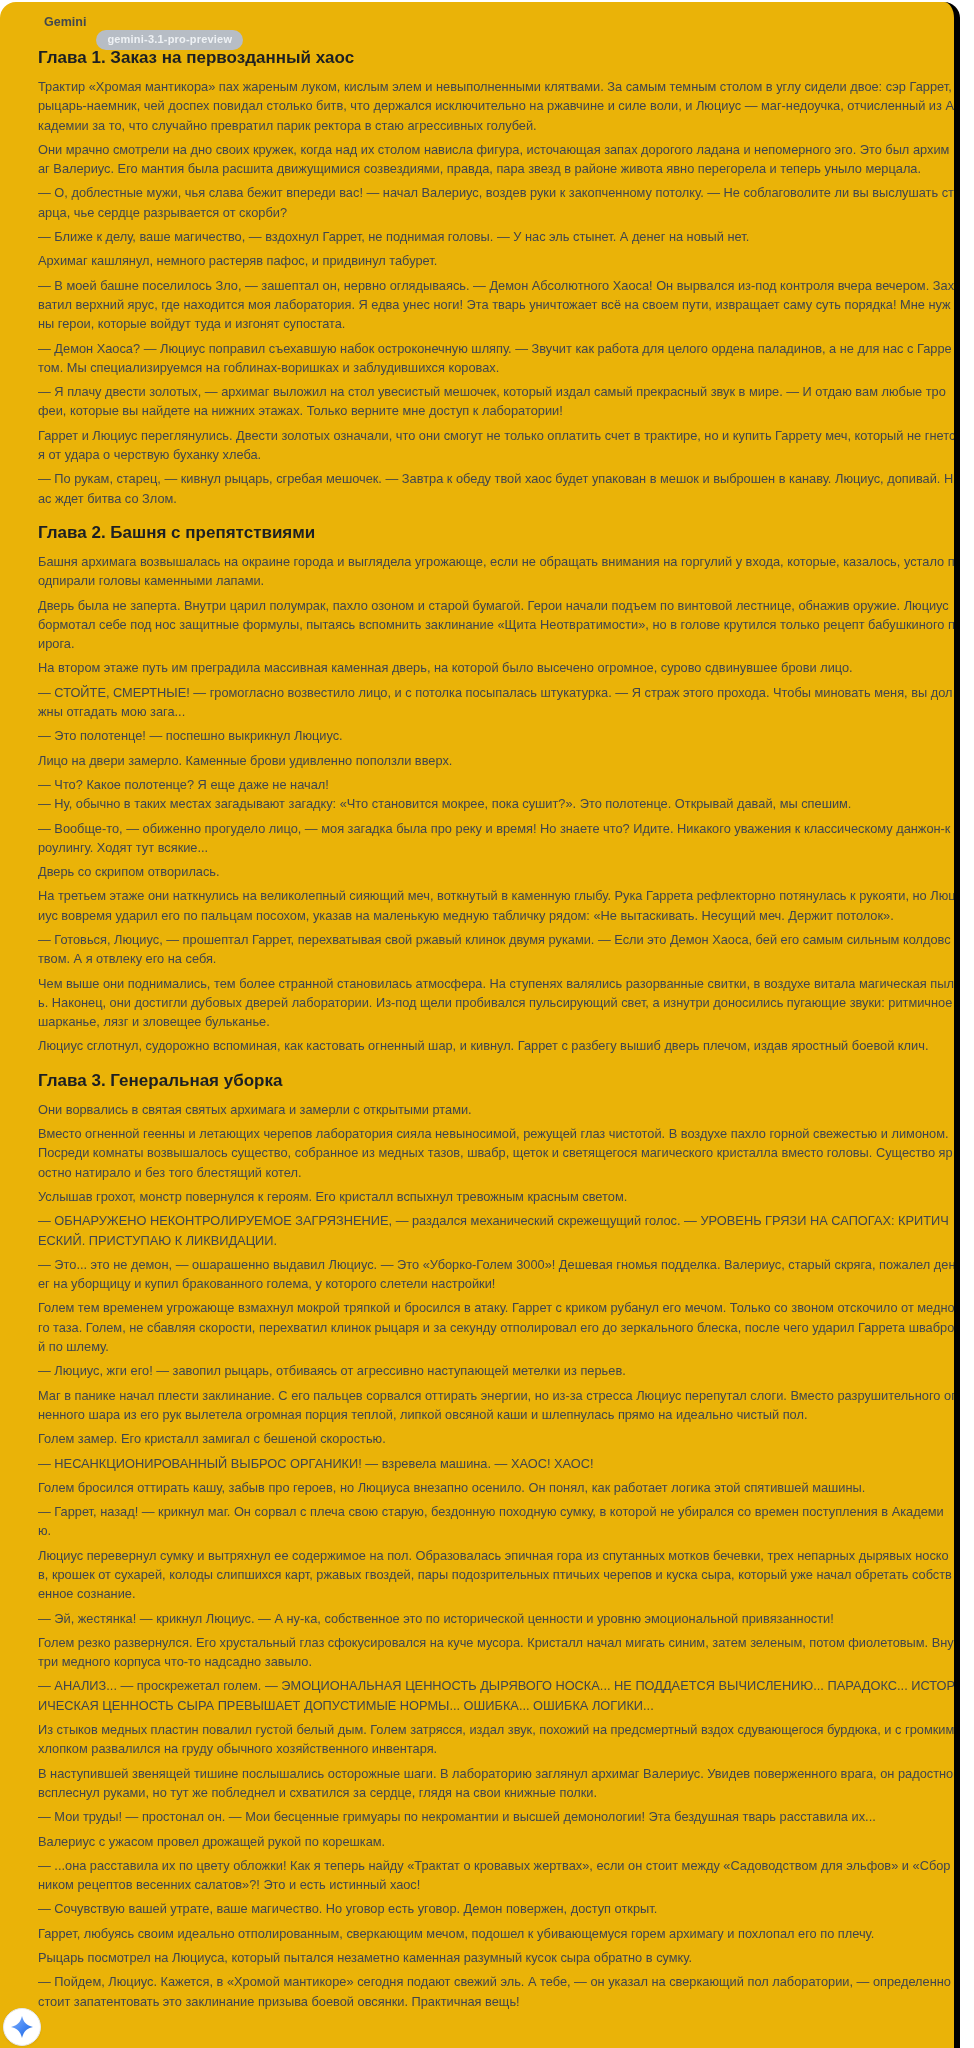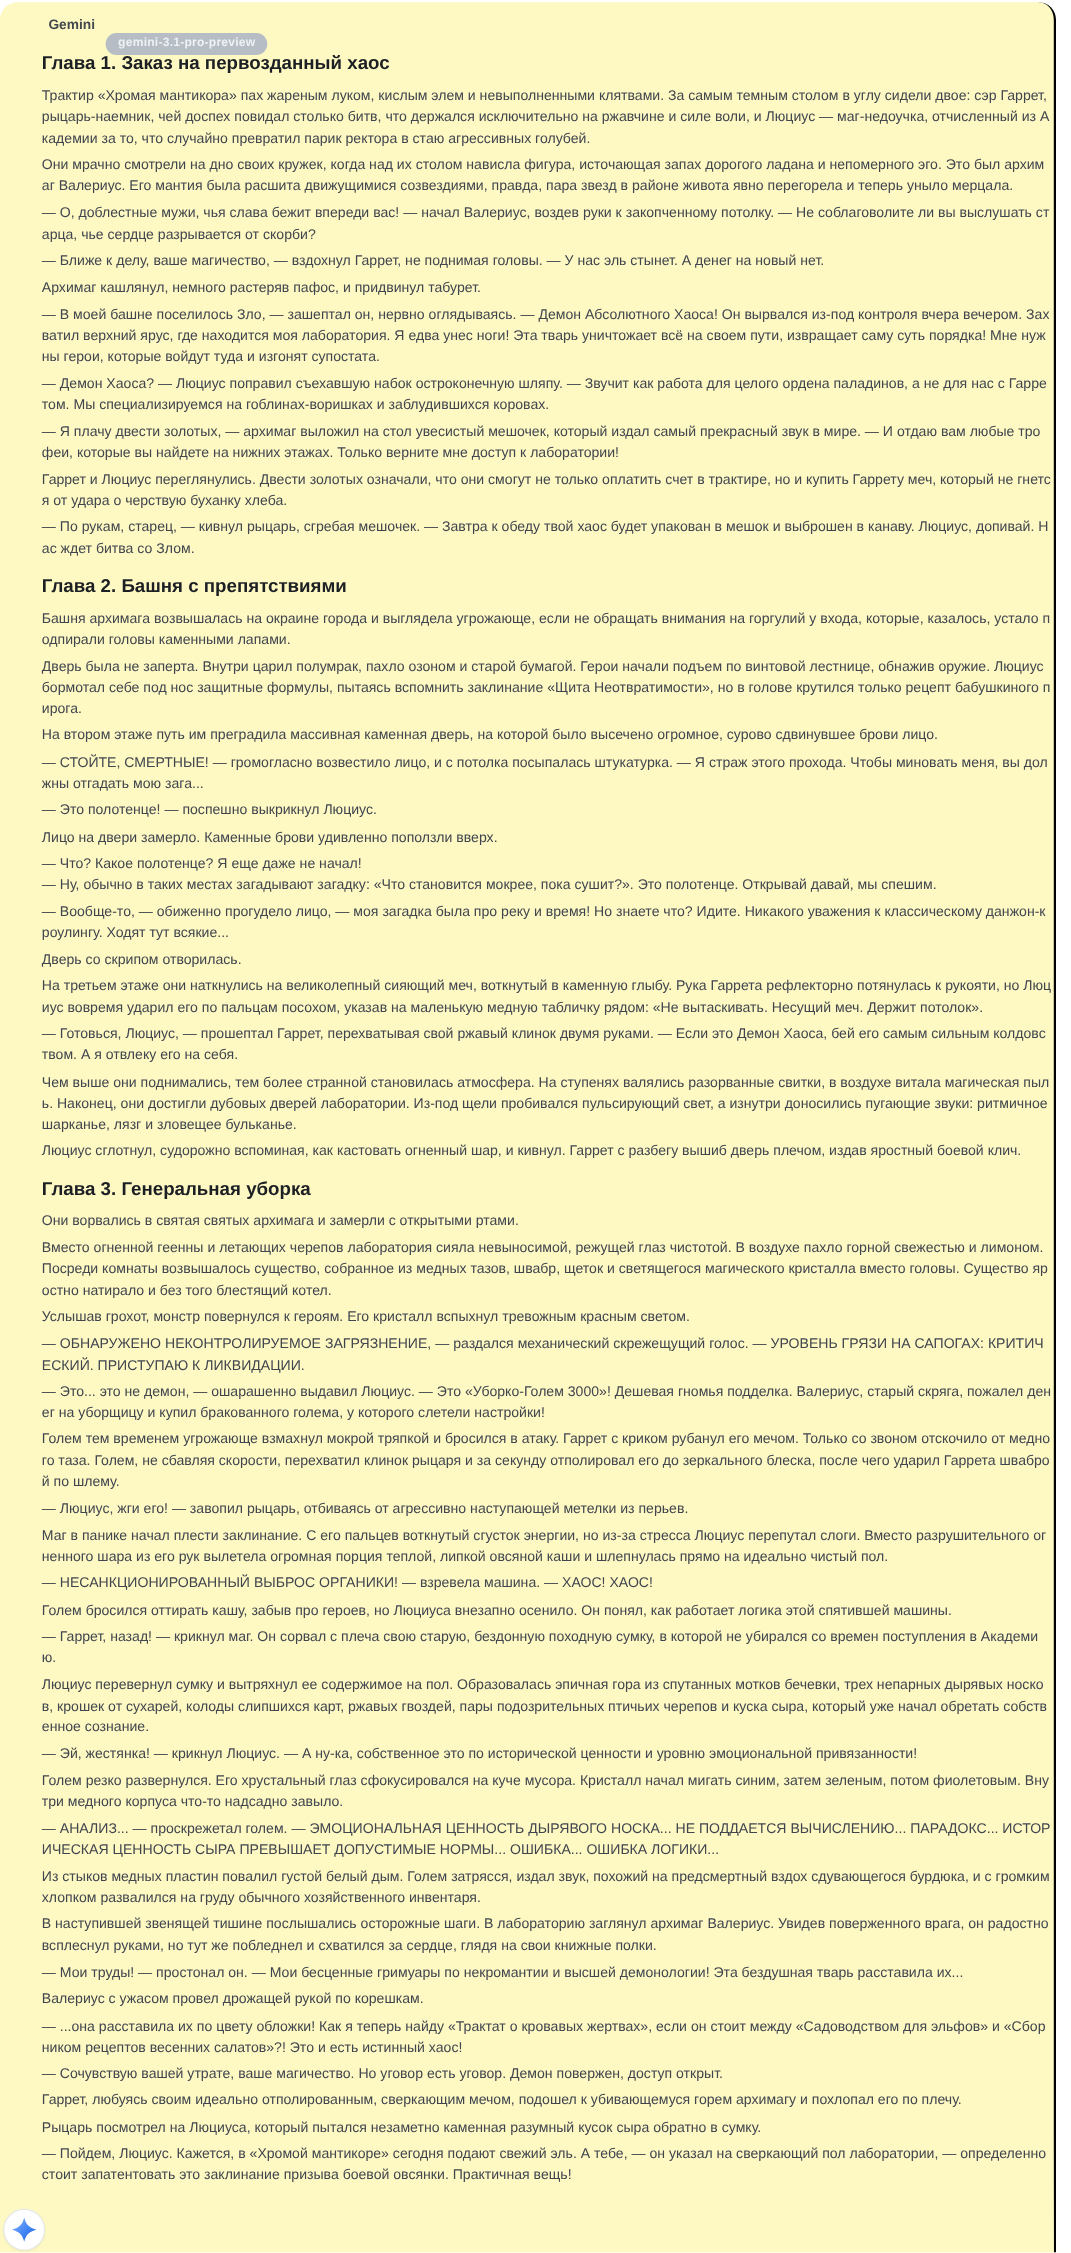--- a/index.html
+++ b/index.html
@@ -18,23 +18,23 @@
     background: #ffffff;
     overflow: hidden;
   }
   .panel {
     position: absolute;
     left: 0;
     top: 2px;
     width: 960px;
     height: 2046px;
     box-sizing: border-box;
-    background: #fef9c3;
+    background: #eab308;
     border-radius: 16px 16px 0 0;
-    border-right: 2px solid #000000;
+    border-right: 6px solid #000000;
     padding: 9px 4px 0 38px;
     overflow: hidden;
   }
   .header-row {
     display: flex;
     align-items: center;
     gap: 10px;
     margin-left: 6px;
     height: 22px;
   }
@@ -130,21 +130,22 @@
         <p class="para">Чем выше они поднимались, тем более странной становилась атмосфера. На ступенях валялись разорванные свитки, в воздухе витала магическая пыль. Наконец, они достигли дубовых дверей лаборатории. Из-под щели пробивался пульсирующий свет, а изнутри доносились пугающие звуки: ритмичное шарканье, лязг и зловещее бульканье.</p>
         <p class="para">Люциус сглотнул, судорожно вспоминая, как кастовать огненный шар, и кивнул. Гаррет с разбегу вышиб дверь плечом, издав яростный боевой клич.</p>
         <h2 class="chapter-title">Глава 3. Генеральная уборка</h2>
         <p class="para">Они ворвались в святая святых архимага и замерли с открытыми ртами.</p>
         <p class="para">Вместо огненной геенны и летающих черепов лаборатория сияла невыносимой, режущей глаз чистотой. В воздухе пахло горной свежестью и лимоном. Посреди комнаты возвышалось существо, собранное из медных тазов, швабр, щеток и светящегося магического кристалла вместо головы. Существо яростно натирало и без того блестящий котел.</p>
         <p class="para">Услышав грохот, монстр повернулся к героям. Его кристалл вспыхнул тревожным красным светом.</p>
         <p class="para">— ОБНАРУЖЕНО НЕКОНТРОЛИРУЕМОЕ ЗАГРЯЗНЕНИЕ, — раздался механический скрежещущий голос. — УРОВЕНЬ ГРЯЗИ НА САПОГАХ: КРИТИЧЕСКИЙ. ПРИСТУПАЮ К ЛИКВИДАЦИИ.</p>
         <p class="para">— Это... это не демон, — ошарашенно выдавил Люциус. — Это «Уборко-Голем 3000»! Дешевая гномья подделка. Валериус, старый скряга, пожалел денег на уборщицу и купил бракованного голема, у которого слетели настройки!</p>
         <p class="para">Голем тем временем угрожающе взмахнул мокрой тряпкой и бросился в атаку. Гаррет с криком рубанул его мечом. Только со звоном отскочило от медного таза. Голем, не сбавляя скорости, перехватил клинок рыцаря и за секунду отполировал его до зеркального блеска, после чего ударил Гаррета шваброй по шлему.</p>
         <p class="para">— Люциус, жги его! — завопил рыцарь, отбиваясь от агрессивно наступающей метелки из перьев.</p>
-        <p class="para">Маг в панике начал плести заклинание. С его пальцев воткнутый сгусток энергии, но из-за стресса Люциус перепутал слоги. Вместо разрушительного огненного шара из его рук вылетела огромная порция теплой, липкой овсяной каши и шлепнулась прямо на идеально чистый пол.</p>
+        <p class="para">Маг в панике начал плести заклинание. С его пальцев сорвался оттирать энергии, но из-за стресса Люциус перепутал слоги. Вместо разрушительного огненного шара из его рук вылетела огромная порция теплой, липкой овсяной каши и шлепнулась прямо на идеально чистый пол.</p>
+        <p class="para">Голем замер. Его кристалл замигал с бешеной скоростью.</p>
         <p class="para">— НЕСАНКЦИОНИРОВАННЫЙ ВЫБРОС ОРГАНИКИ! — взревела машина. — ХАОС! ХАОС!</p>
         <p class="para">Голем бросился оттирать кашу, забыв про героев, но Люциуса внезапно осенило. Он понял, как работает логика этой спятившей машины.</p>
         <p class="para">— Гаррет, назад! — крикнул маг. Он сорвал с плеча свою старую, бездонную походную сумку, в которой не убирался со времен поступления в Академию.</p>
         <p class="para">Люциус перевернул сумку и вытряхнул ее содержимое на пол. Образовалась эпичная гора из спутанных мотков бечевки, трех непарных дырявых носков, крошек от сухарей, колоды слипшихся карт, ржавых гвоздей, пары подозрительных птичьих черепов и куска сыра, который уже начал обретать собственное сознание.</p>
         <p class="para">— Эй, жестянка! — крикнул Люциус. — А ну-ка, собственное это по исторической ценности и уровню эмоциональной привязанности!</p>
         <p class="para">Голем резко развернулся. Его хрустальный глаз сфокусировался на куче мусора. Кристалл начал мигать синим, затем зеленым, потом фиолетовым. Внутри медного корпуса что-то надсадно завыло.</p>
         <p class="para">— АНАЛИЗ... — проскрежетал голем. — ЭМОЦИОНАЛЬНАЯ ЦЕННОСТЬ ДЫРЯВОГО НОСКА... НЕ ПОДДАЕТСЯ ВЫЧИСЛЕНИЮ... ПАРАДОКС... ИСТОРИЧЕСКАЯ ЦЕННОСТЬ СЫРА ПРЕВЫШАЕТ ДОПУСТИМЫЕ НОРМЫ... ОШИБКА... ОШИБКА ЛОГИКИ...</p>
         <p class="para">Из стыков медных пластин повалил густой белый дым. Голем затрясся, издал звук, похожий на предсмертный вздох сдувающегося бурдюка, и с громким хлопком развалился на груду обычного хозяйственного инвентаря.</p>
         <p class="para">В наступившей звенящей тишине послышались осторожные шаги. В лабораторию заглянул архимаг Валериус. Увидев поверженного врага, он радостно всплеснул руками, но тут же побледнел и схватился за сердце, глядя на свои книжные полки.</p>
         <p class="para">— Мои труды! — простонал он. — Мои бесценные гримуары по некромантии и высшей демонологии! Эта бездушная тварь расставила их...</p>

